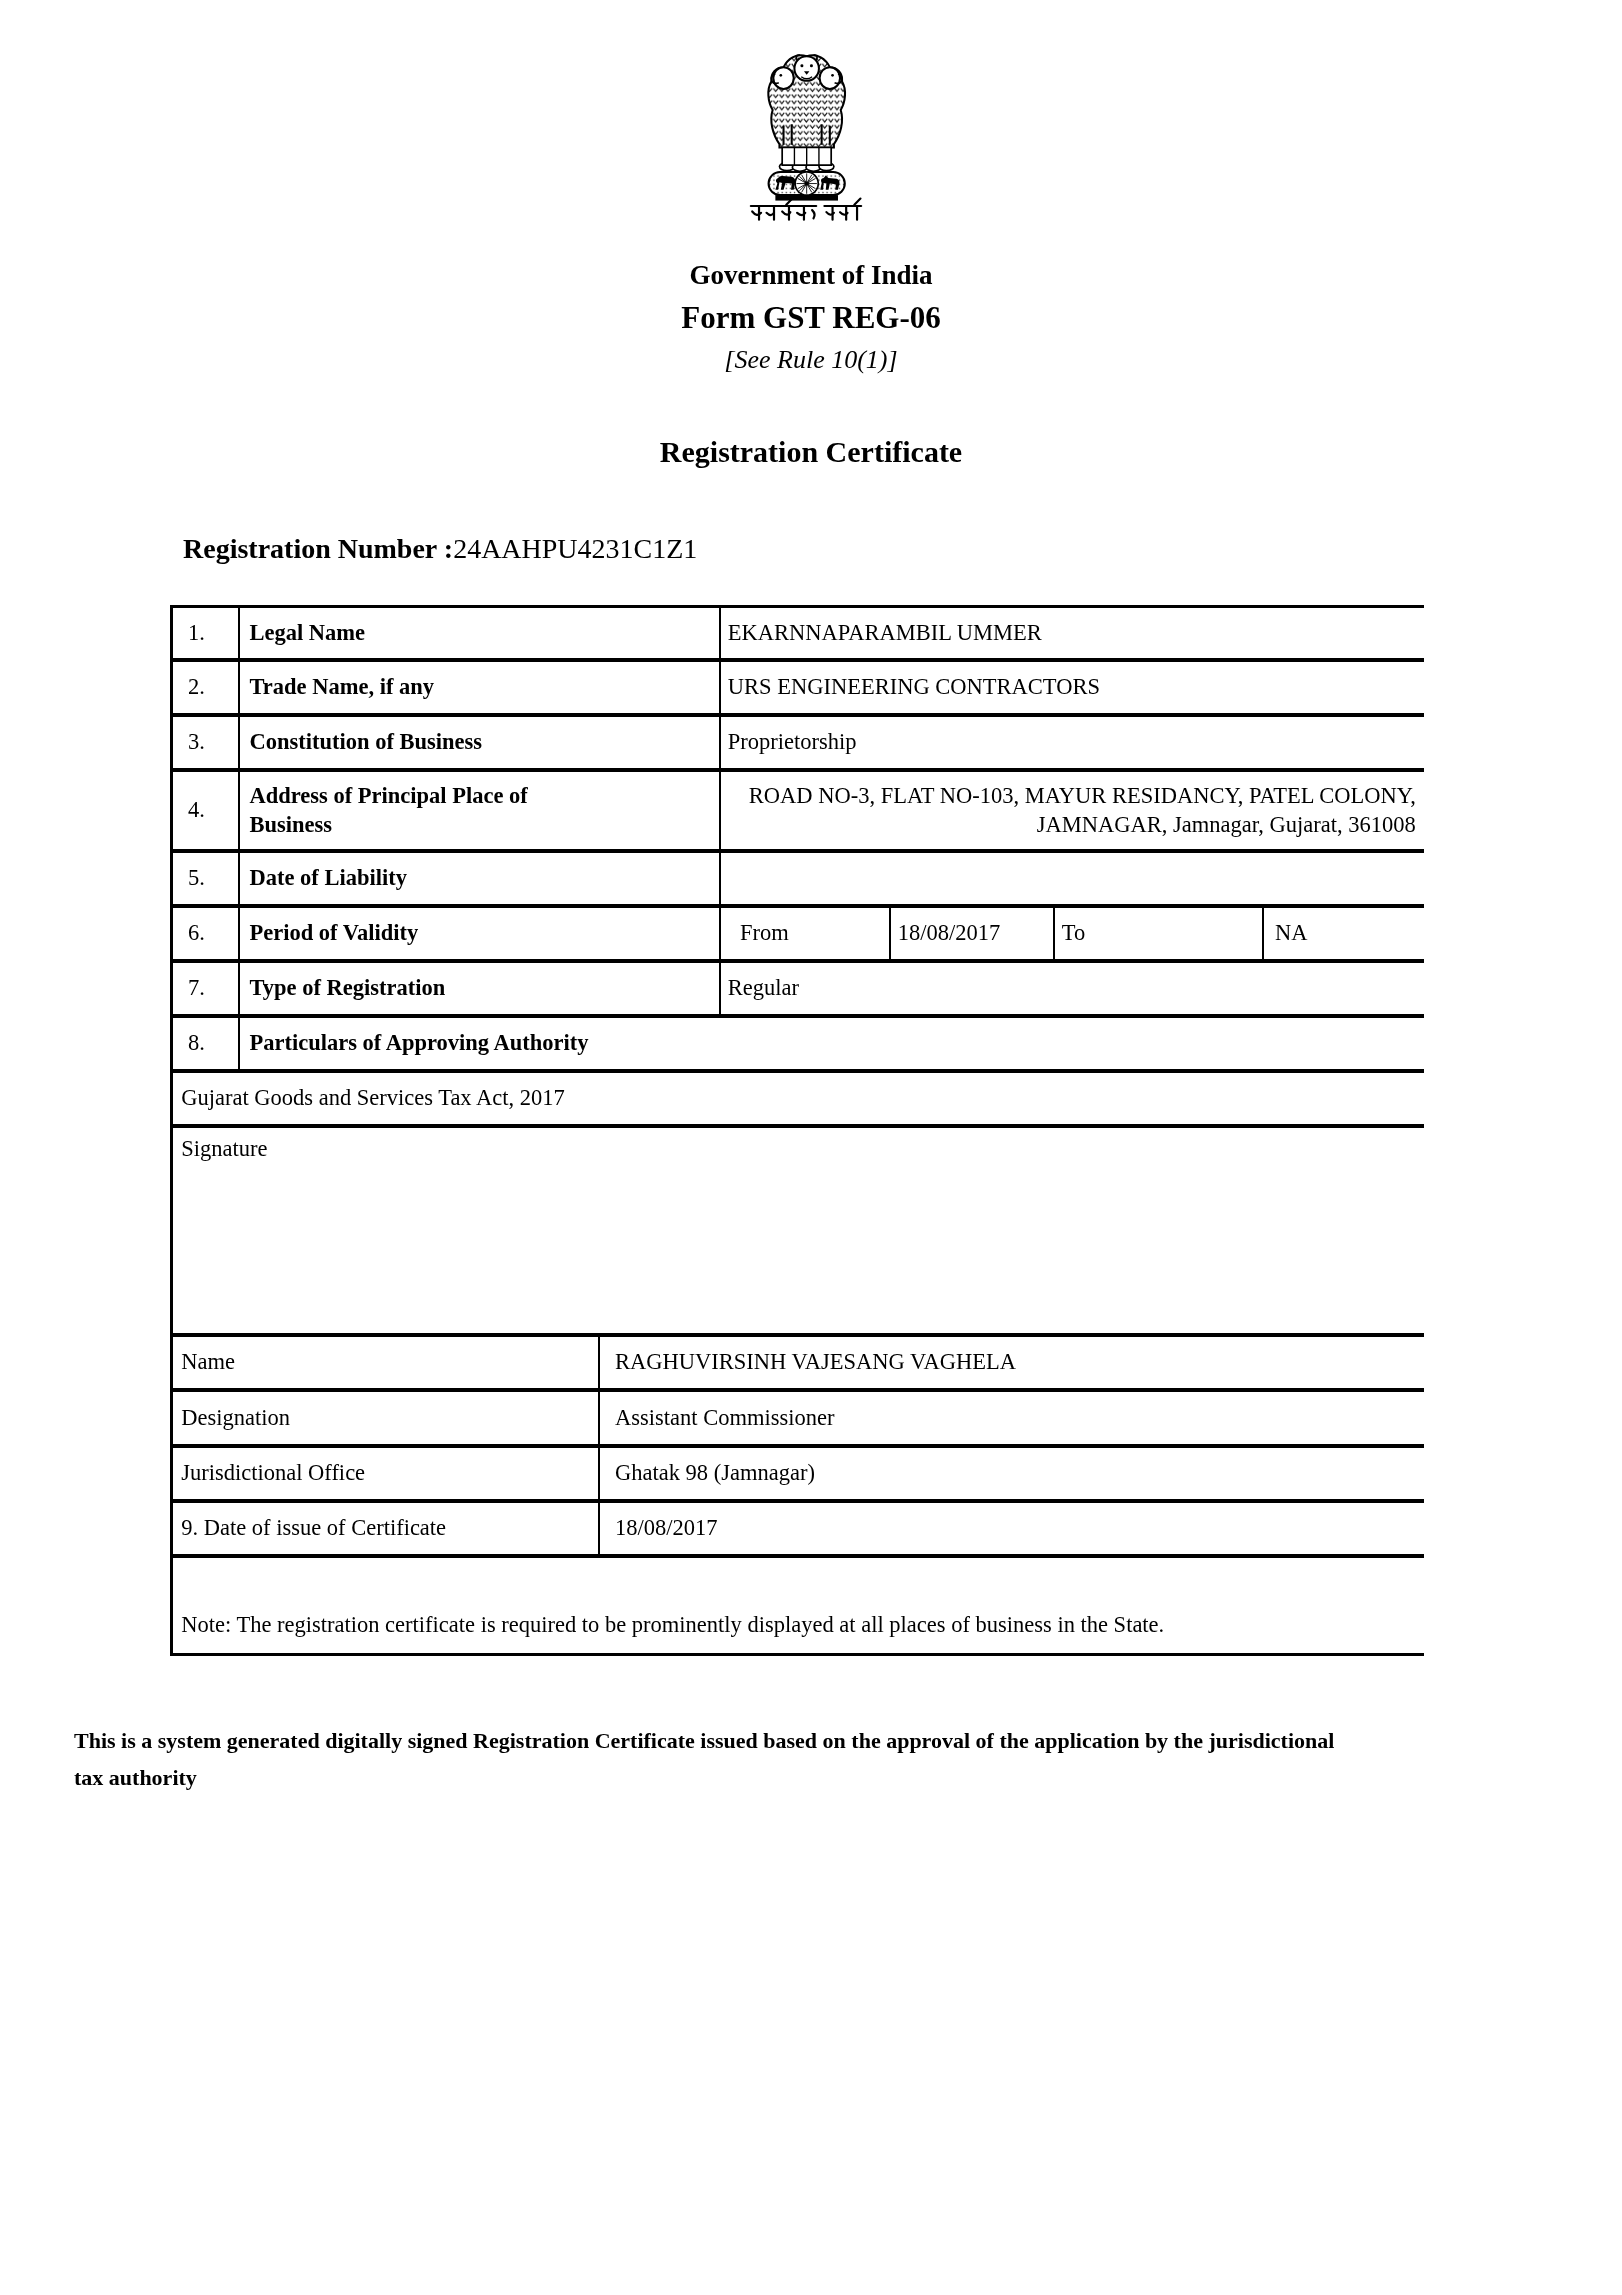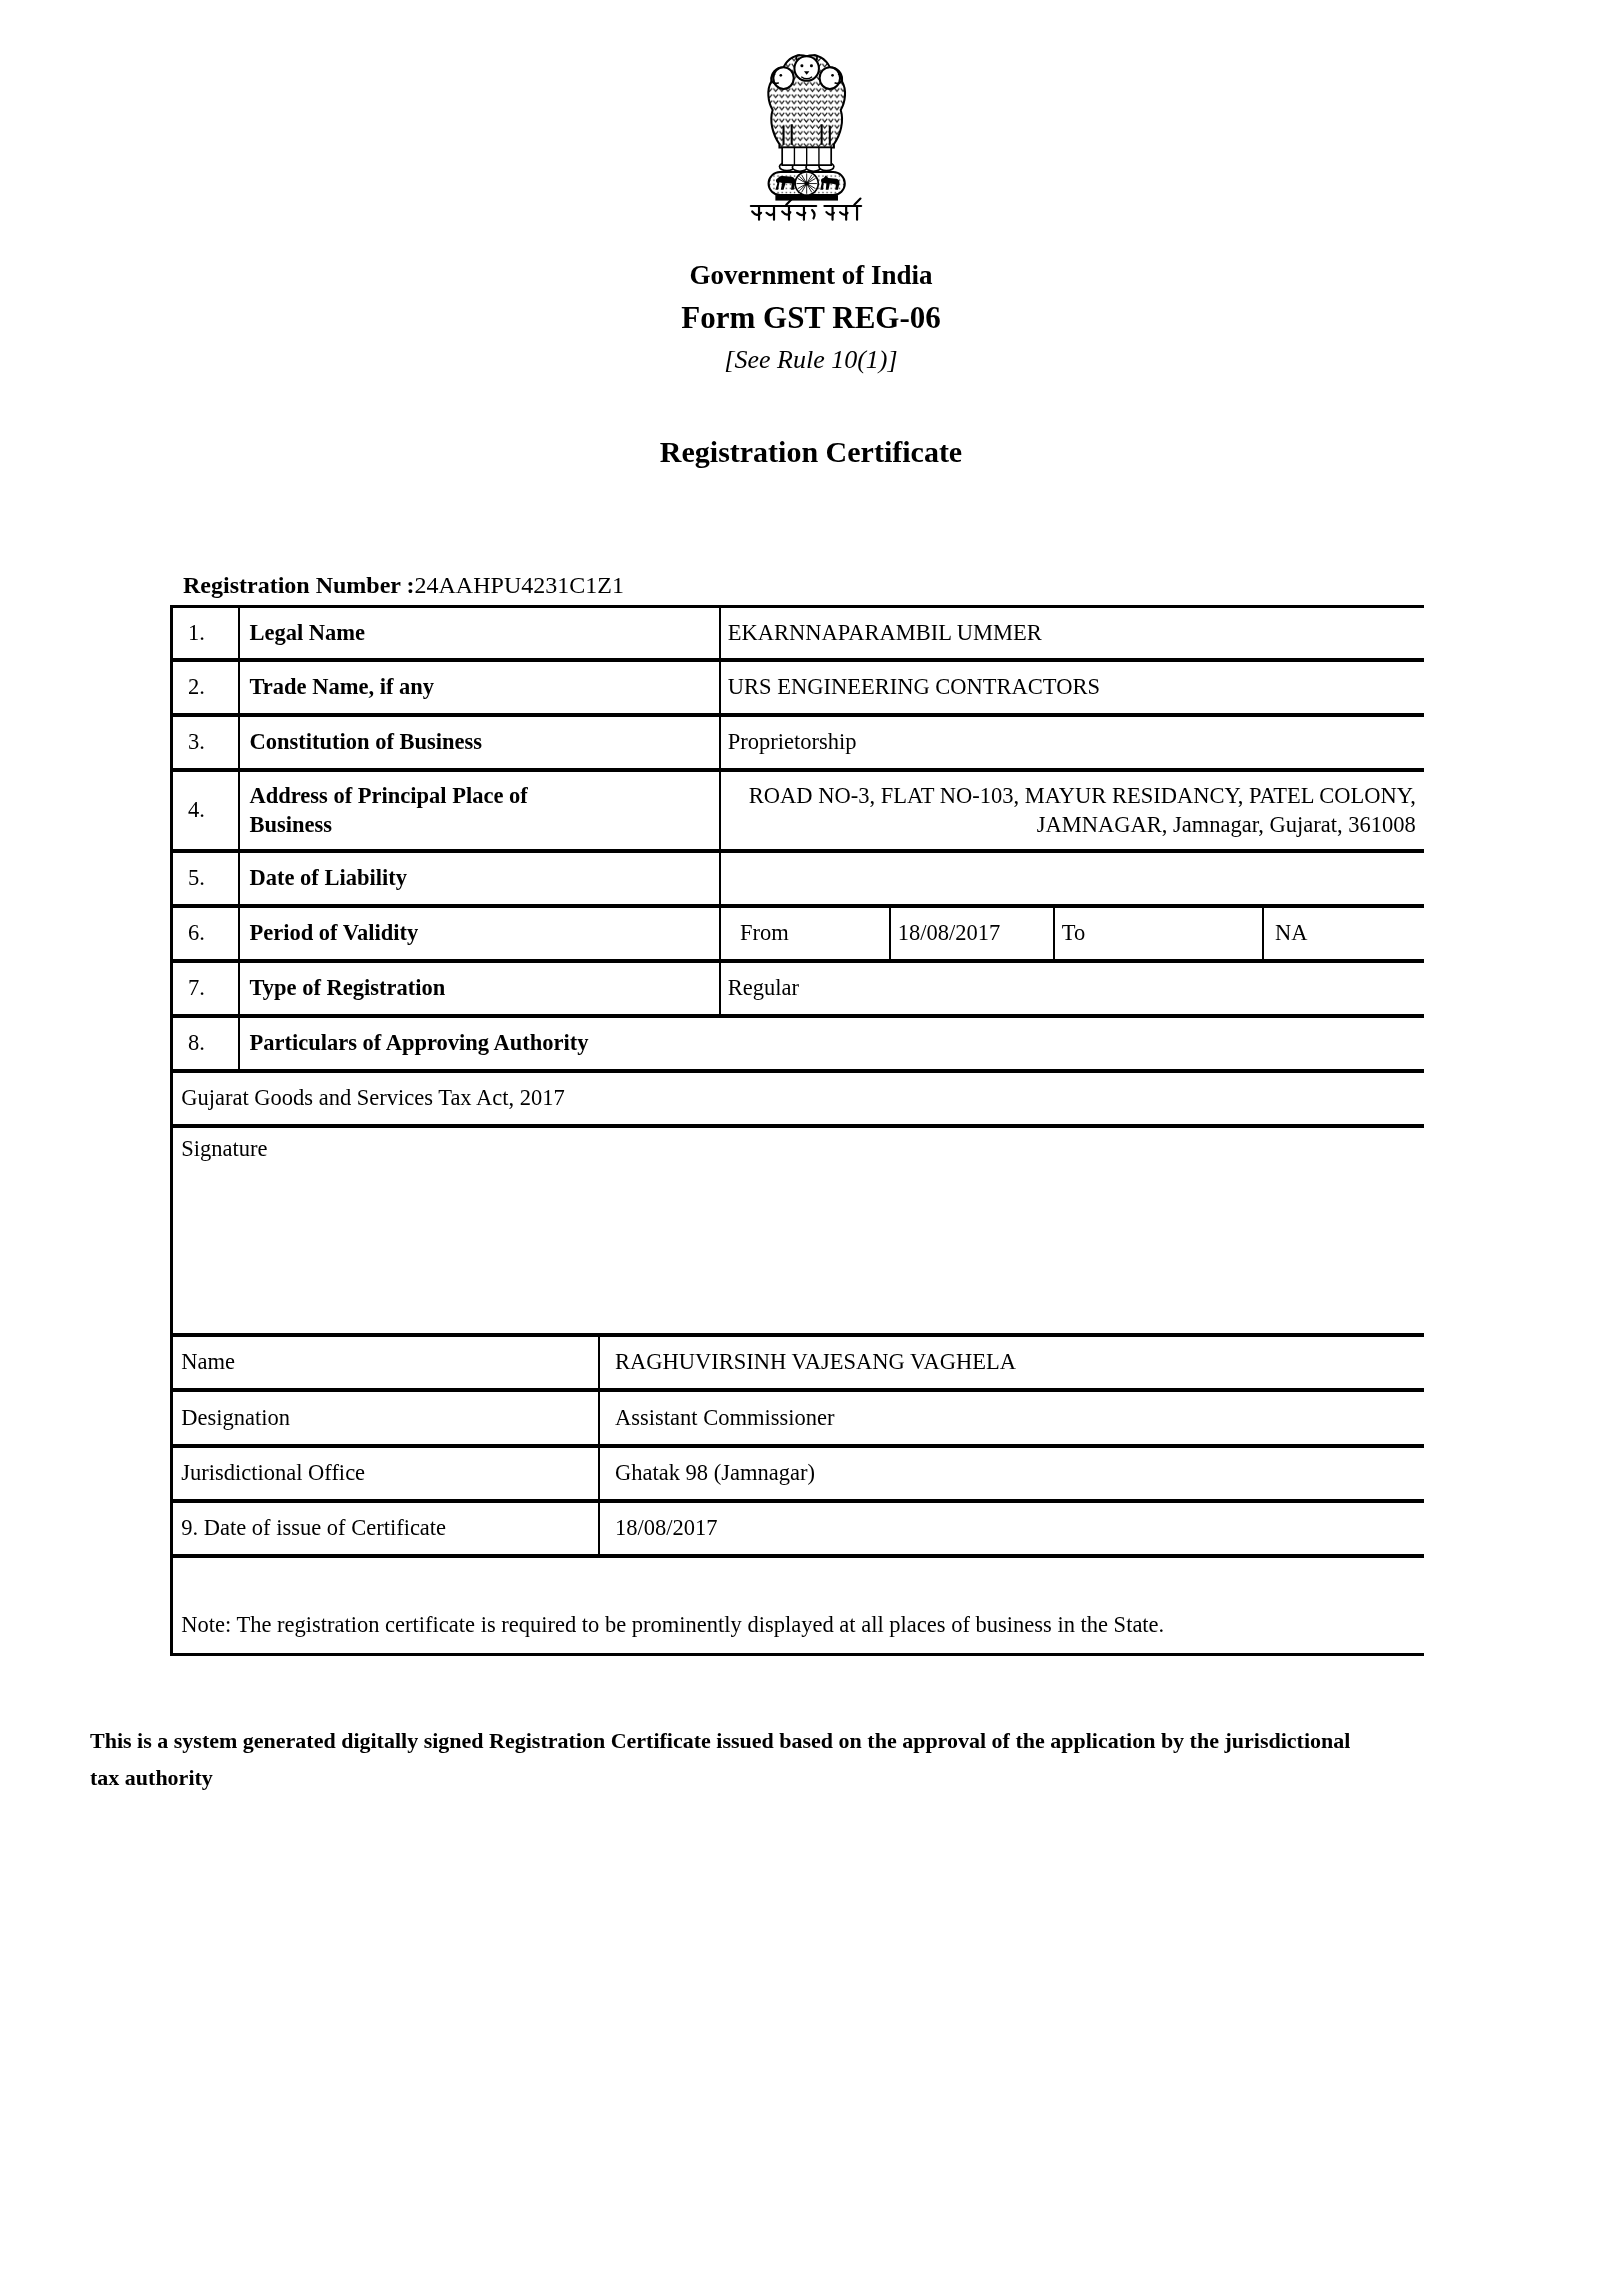--- a/index.html
+++ b/index.html
@@ -10,21 +10,21 @@
   }
   
   .emblem{position:absolute;left:748px;top:44px;width:116px;height:177px;}
   
   .hdr{position:absolute;left:0;width:1622px;text-align:center;white-space:pre;}
   .hdr-gov {top:260px;font-size:27px;font-weight:bold;}
   .hdr-form{top:300px;font-size:31px;font-weight:bold;}
   .hdr-rule{top:345px;font-size:26px;font-style:italic;}
   .hdr-cert{top:435px;font-size:30px;font-weight:bold;}
   
-  .regline{position:absolute;left:183px;top:533px;font-size:24px;margin-top:39px;}
+  .regline{position:absolute;left:183px;top:533px;font-size:28px;}
   .regline .lbl{font-weight:bold;}
   
   .gsttable{
     position:absolute;left:170px;top:605px;width:1283px;
     border:3.4px solid #000;box-sizing:border-box;background:#fff;
   }
   .trow{display:flex;box-sizing:border-box;border-bottom:4.1px solid #000;align-items:stretch;}
   .trow:last-child{border-bottom:none;margin-top:40px;}
   .h79{height:54px}.h80{height:55px}.h81{height:55px}.h82{height:56px}
   .h119{height:81px}.h306{height:209px}
@@ -42,21 +42,21 @@
   .c-sub3{width:209px;padding-left:6.8px;flex:none;}
   .c-sub4{flex:1;padding-left:11px;}
   .c-full{flex:1;padding-left:8.2px;padding-right:8.2px;}
   .c-olabel{width:427px;padding-left:8.2px;flex:none;}
   .c-ovalue{flex:1;padding-left:15px;padding-right:8.2px;}
   .addr-label{max-width:354px;}
   .addr-value{max-width:688px;}
   .sig-cell{align-items:flex-start;padding-top:6.8px;}
   
   .footer{
-    position:absolute;left:90px;top:1722px;width:1472px;
+    position:absolute;left:74px;top:1722px;width:1472px;
     font-size:22px;font-weight:bold;line-height:37px;
   }
 </style>
 </head>
 <body>
 
 <div class="page">
 
   <div class="emblem">
     <svg viewBox="0 0 170 260" width="116" height="177" role="img" aria-label="सत्यमेव जयते">

